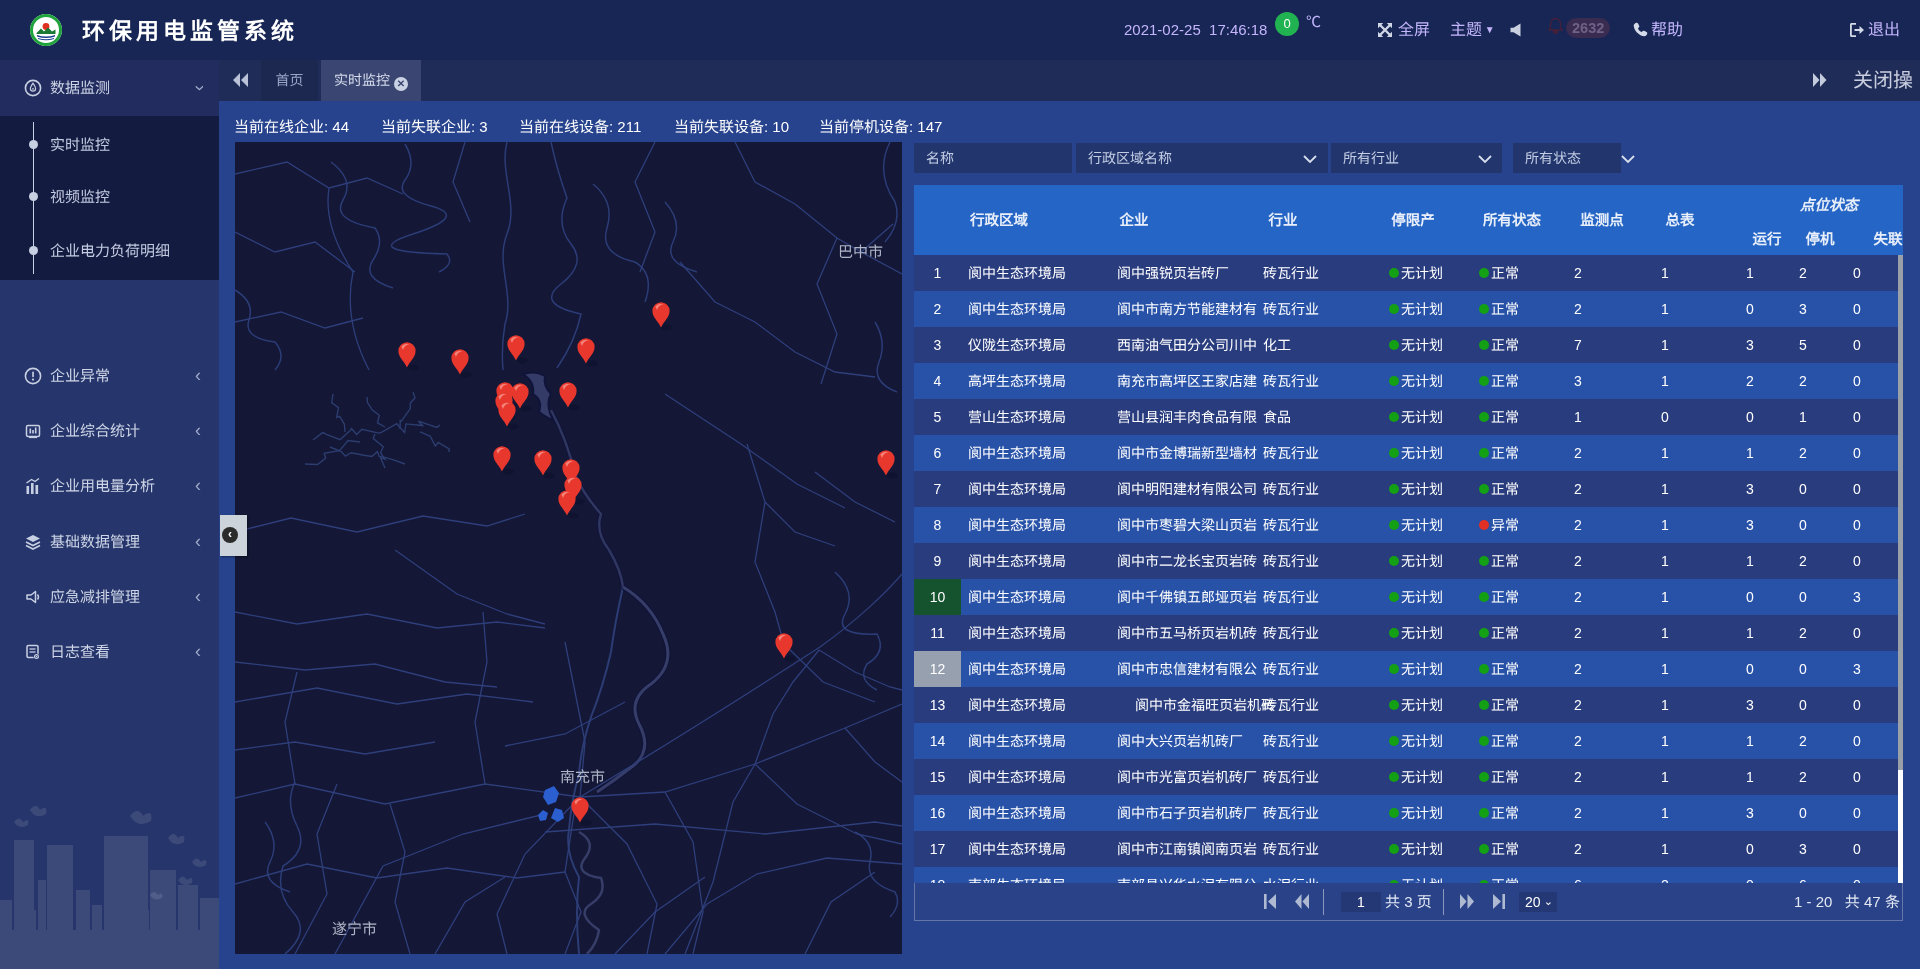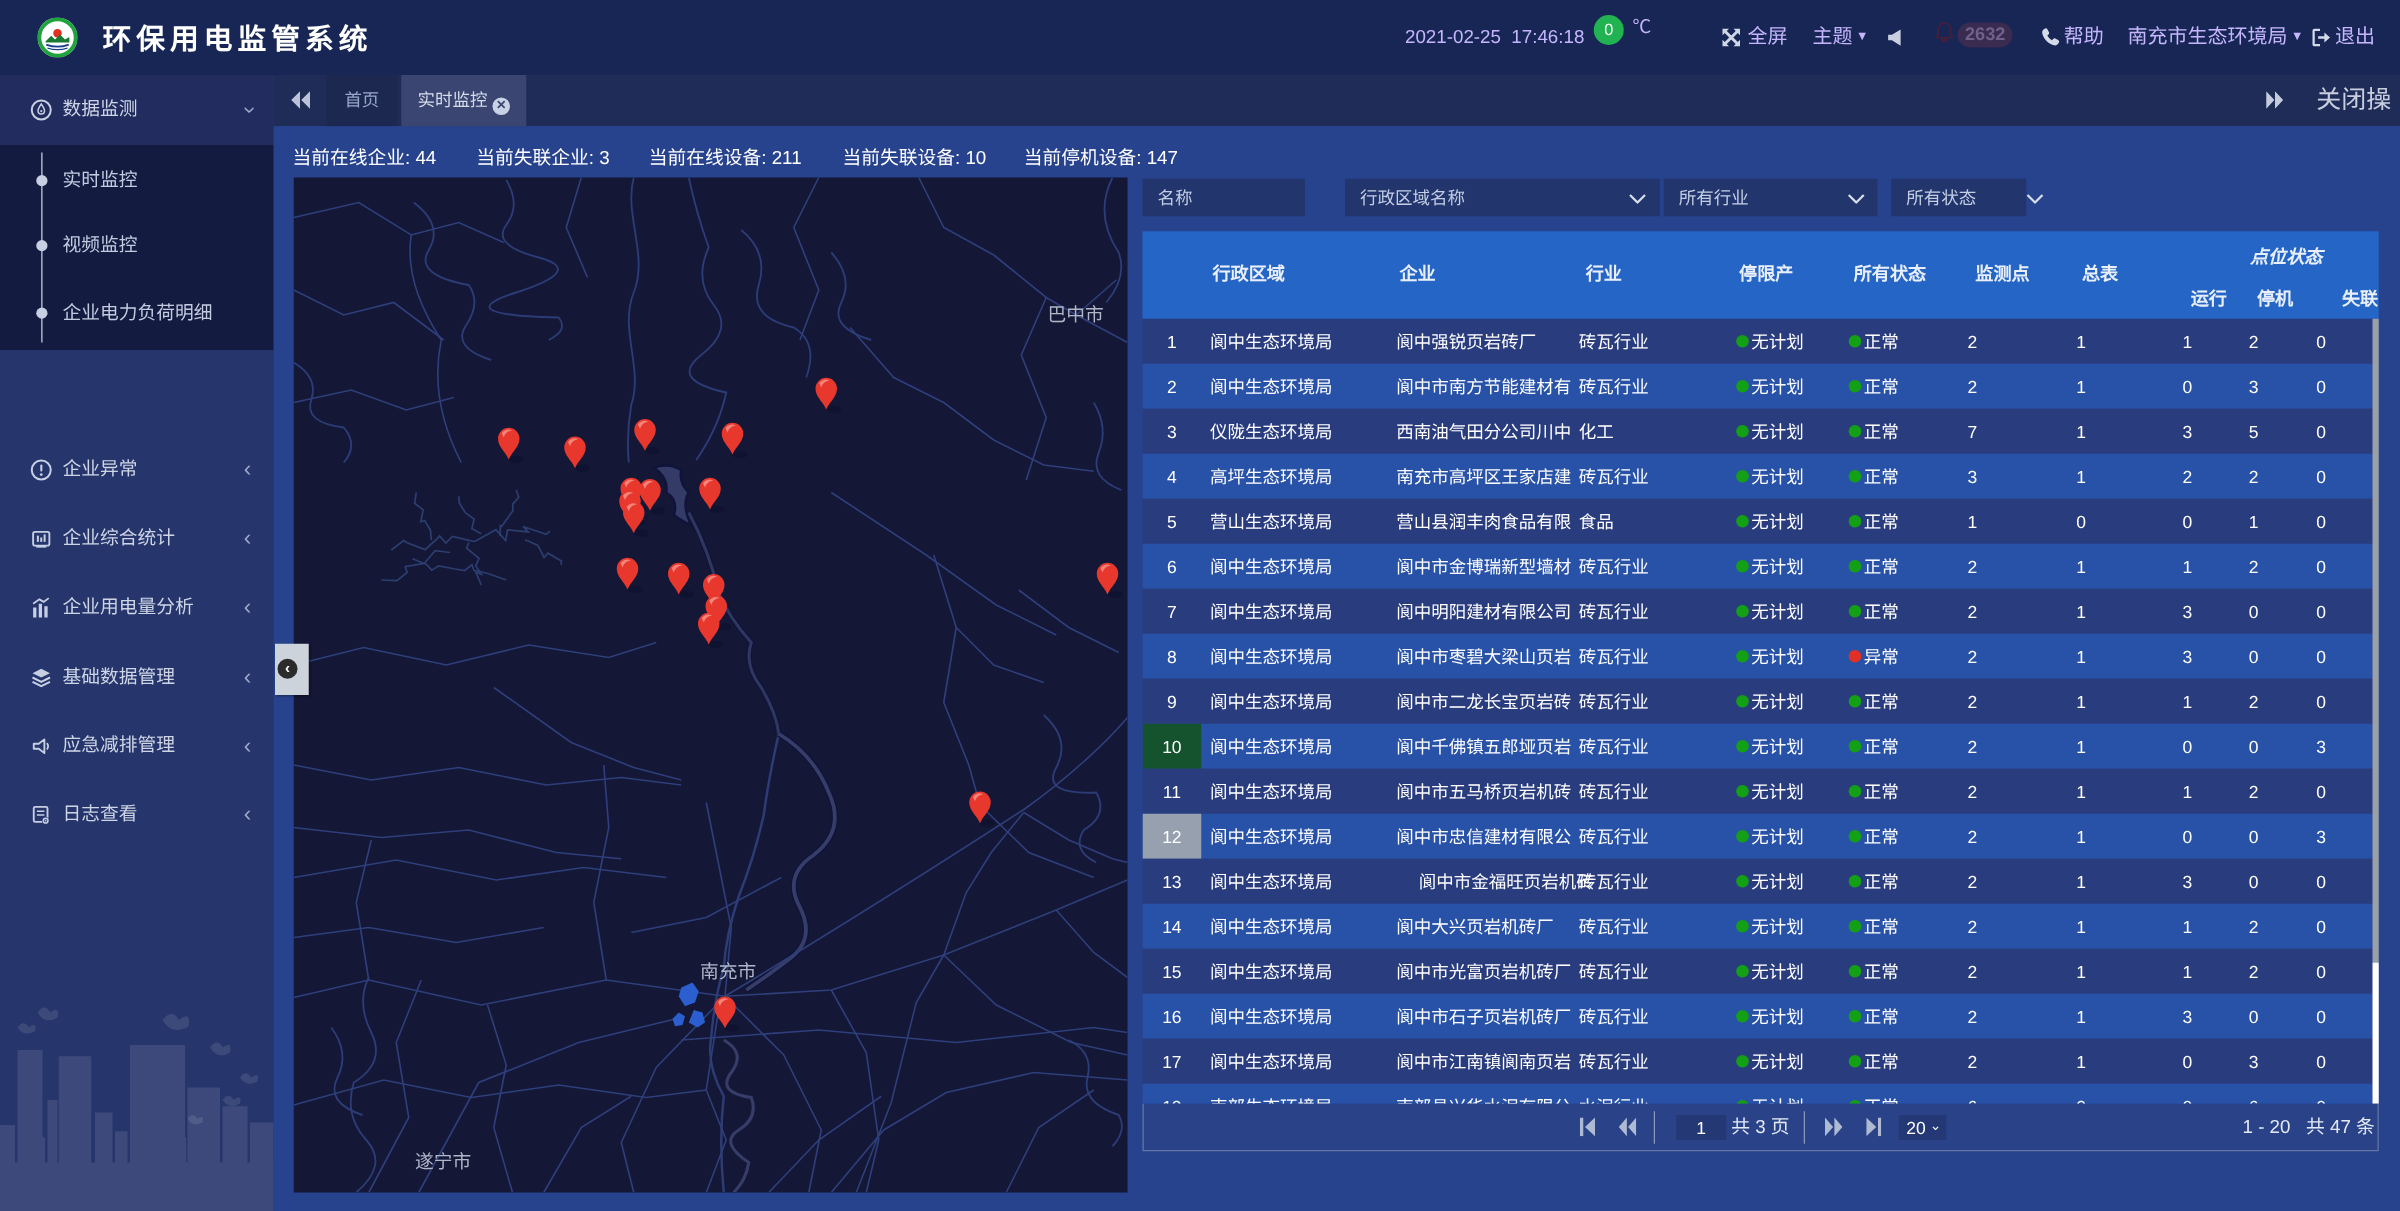--- a/index.html
+++ b/index.html
@@ -63,21 +63,20 @@
       <path d="M0.5 4.8 h3 L10.5 0.5 V13.5 L3.5 9.2 H0.5 Z" fill="#C9CFDF"></path>
     </svg>
   <svg style="position:absolute;left:1548px;top:17px" width="15" height="18" viewBox="0 0 15 18">
       <path d="M7.5 1.5 a5 5 0 0 1 5 5 v4 l1.5 2.5 H1 L2.5 10.5 v-4 a5 5 0 0 1 5-5 Z M5.5 14.5 a2 2 0 0 0 4 0 Z" fill="none" stroke="#46203A" stroke-width="1.3"></path>
     </svg>
   <span class="htx" style="left:1566px;top:18px;height:20px;line-height:20px;background:#3A2B50;color:#6E6288;border-radius:10px;padding:0 6px;font-size:14.5px;font-weight:bold">2632</span>
   <svg style="position:absolute;left:1633px;top:22px" width="15" height="15" viewBox="0 0 15 15">
       <path d="M3.2 0.8 C4 0.5 4.6 0.8 5 1.5 L6.2 3.8 C6.5 4.4 6.3 5 5.8 5.5 L4.9 6.4 C5.5 7.8 7.2 9.5 8.6 10.1 L9.5 9.2 C10 8.7 10.6 8.5 11.2 8.8 L13.5 10 C14.2 10.4 14.5 11 14.2 11.8 C13.8 13 12.6 14.4 11.2 14.3 C6.3 14 1 8.7 0.7 3.8 C0.6 2.4 2 1.2 3.2 0.8 Z" fill="#D5DAE8"></path>
     </svg>
   <span class="htx" style="left:1651px">帮助</span>
-  <span class="htx" style="left:1702px">南充市生态环境局<span style="font-size:10px;vertical-align:2px">&nbsp;▼</span></span>
   <svg style="position:absolute;left:1849px;top:22px" width="16" height="16" viewBox="0 0 16 16">
       <path d="M7 1 H2.5 C1.7 1 1 1.7 1 2.5 v11 C1 14.3 1.7 15 2.5 15 H7 v-1.8 H2.8 V2.8 H7 Z" fill="#D5DAE8"></path>
       <path d="M10.5 4 L15 8 L10.5 12 V9 H5.5 V7 H10.5 Z" fill="#D5DAE8"></path>
     </svg>
   <span class="htx" style="left:1868px">退出</span>
 </div>
 <div id="side">
   <div id="mhead">
     <svg class="micon" viewBox="0 0 18 18" style="top:19px">
         <circle cx="9" cy="9" r="7.6" fill="none" stroke="#C7CFE2" stroke-width="1.6"></circle>
@@ -385,21 +384,21 @@
         <text x="603" y="115">巴中市</text>
         <text x="325" y="640">南充市</text>
         <text x="97" y="792">遂宁市</text>
       </g>
     </svg>
   </div>
   <div style="position:absolute;left:1px;top:414px;width:27px;height:41px;background:#CDD3DA;box-shadow:1px 1px 2px rgba(0,0,0,0.4)">
     <div style="position:absolute;left:2px;top:12px;width:16px;height:16px;border-radius:50%;background:#2B2B2B;color:#fff;text-align:center;line-height:15px;font-size:12px;font-weight:bold">‹</div>
   </div>
   <div id="panel">
-    <div class="fin" style="left:0;width:130px">名称</div>
+    <div class="fin" style="left:0;width:158px">名称</div>
     <div class="fin" style="left:162px;width:252px">行政区域名称</div>
       <svg class="fchev" style="left:389px" width="14" height="8" viewBox="0 0 14 8">
         <path d="M1 1 L7 7 L13 1" fill="none" stroke="#D7DEEC" stroke-width="1.8"></path>
       </svg>
     <div class="fin" style="left:417px;width:171px">所有行业</div>
       <svg class="fchev" style="left:564px" width="14" height="8" viewBox="0 0 14 8">
         <path d="M1 1 L7 7 L13 1" fill="none" stroke="#D7DEEC" stroke-width="1.8"></path>
       </svg>
     <div class="fin" style="left:599px;width:108px">所有状态</div>
       <svg class="fchev" style="left:707px" width="14" height="8" viewBox="0 0 14 8">

